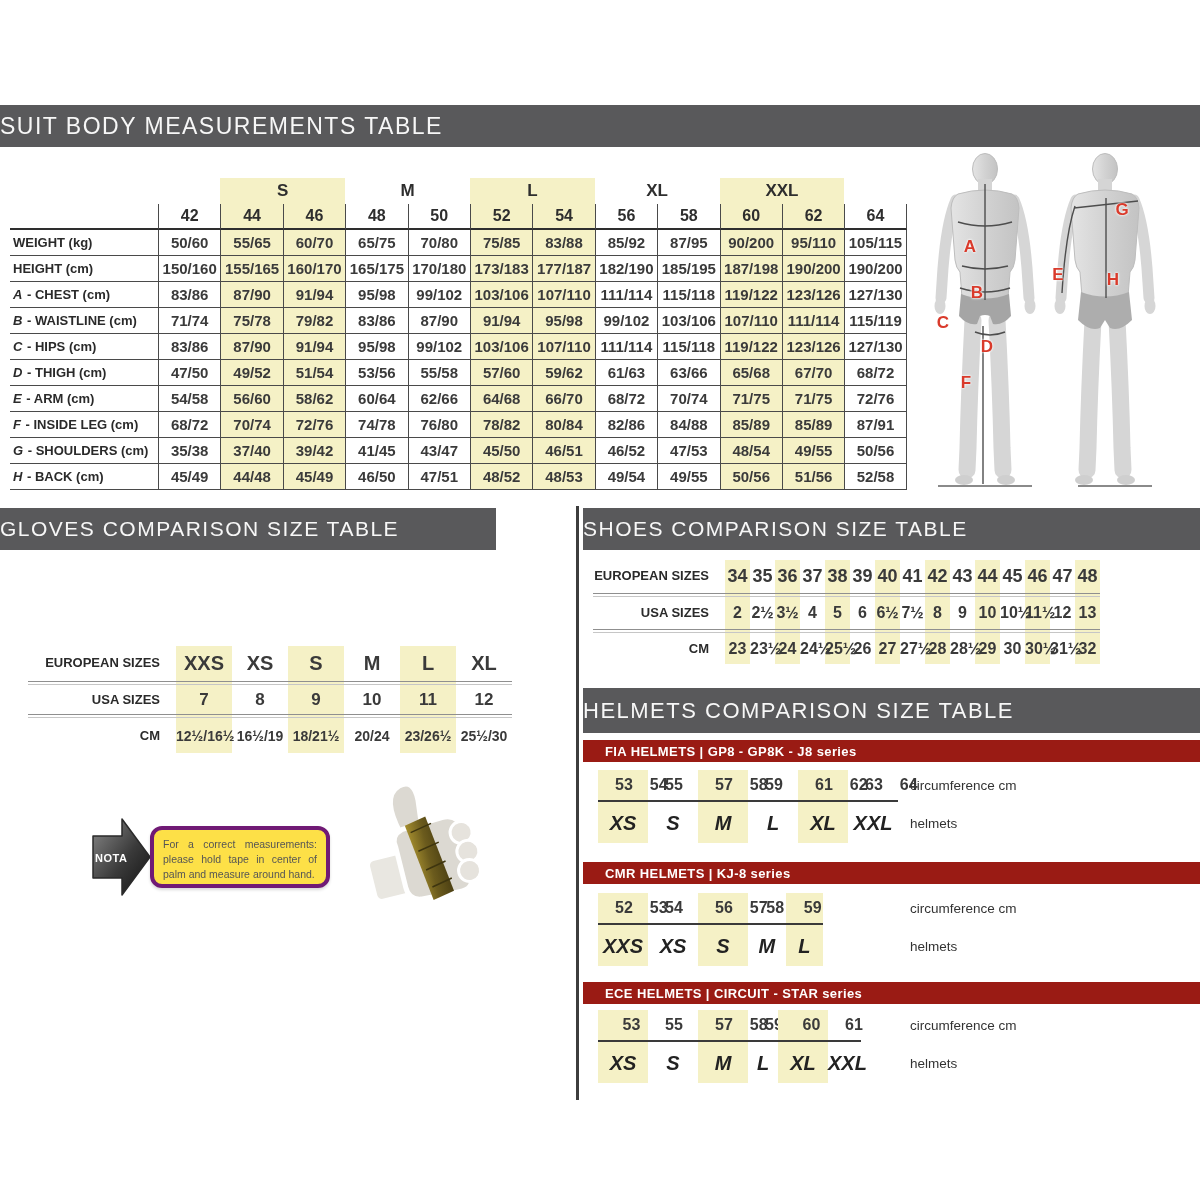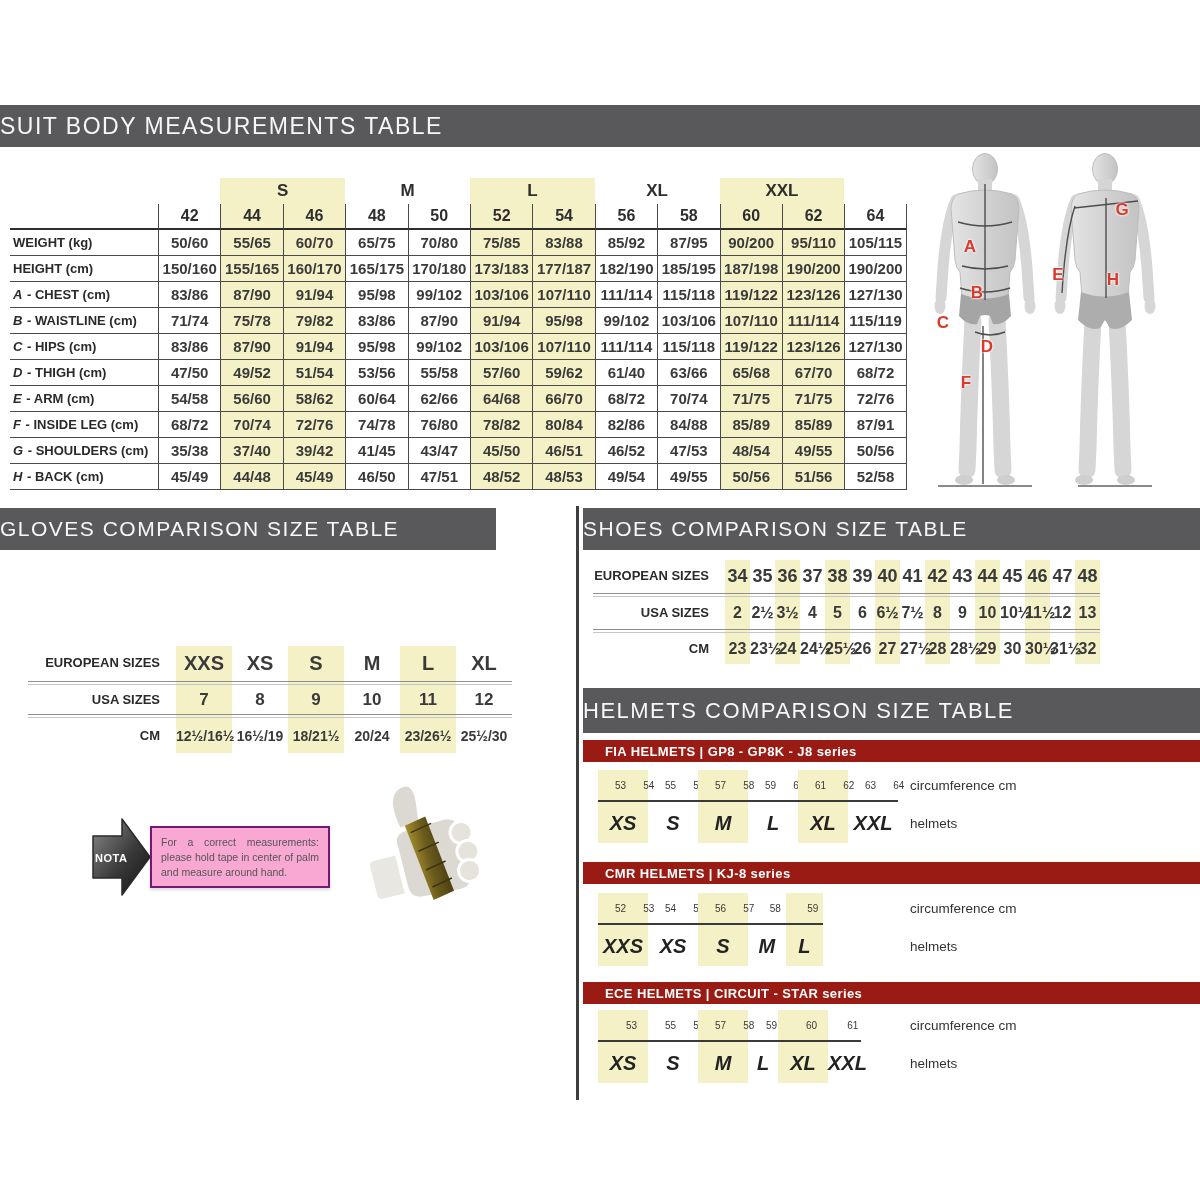--- a/index.html
+++ b/index.html
@@ -50,30 +50,30 @@
   #shoes-table .r2{height:30px;line-height:30px;font-size:16px;text-align:center;}
   #gloves-table .mini-label,#shoes-table .mini-label{font-size:13px;font-weight:bold;color:#2a2a2a;
       text-align:right;padding-right:16px;white-space:nowrap;}
   
   .helmet-table{position:absolute;left:598px;width:602px;height:78px;}
   #hm-0{top:770px}#hm-1{top:893px}#hm-2{top:1010px}
   .hgroups{position:relative;display:flex;}
   .hgroup{position:relative;}
   .hgroup.hl{background:#f5f1c6;}
   .hnums{display:flex;justify-content:space-around;align-items:center;height:30px;}
-  .hnum{font-weight:normal;font-size:10px;color:#3a3a3a;padding-left:17px;}
+  .hnum{font-weight:bold;font-size:16px;color:#3a3a3a;padding-left:17px;}
   .hline{position:absolute;top:30px;left:0;height:2px;background:#3a3a3a;}
   .hsize{height:40px;line-height:40px;text-align:center;font-weight:bold;font-style:italic;
          font-size:20px;color:#222;margin-top:3px;}
   .hlab{position:absolute;left:312px;font-size:13.5px;color:#333;white-space:nowrap;}
   .hlab.top{top:8px}.hlab.bot{top:46px}
   
   #nota-arrow{position:absolute;left:92px;top:813px;}
-  #nota-box{position:absolute;left:150px;top:826px;width:180px;height:62px;background:#f9a8d4;
-            border:2px solid #701a75;border-radius:0;padding:7px 9px;box-sizing:border-box;
+  #nota-box{position:absolute;left:150px;top:826px;width:180px;height:62px;background:#fde047;
+            border:4px solid #701a75;border-radius:12px;padding:7px 9px;box-sizing:border-box;
             font-size:10.5px;line-height:1.45;color:#555;text-align:justify;
             box-shadow:0 2px 3px rgba(0,0,0,.15);}
   #hand-svg{position:absolute;left:348px;top:770px;}
   
   #figures-svg{position:absolute;left:920px;top:148px;}
   .figletter{position:absolute;width:20px;text-align:center;font-weight:bold;font-size:17px;
              color:#d93a2b;text-shadow:0 0 3px #fff,0 0 2px #fff;z-index:3;}
 </style>
 </head>
 <body>
@@ -180,21 +180,21 @@
       <div class="scell hl">123/126</div>
       <div class="scell last">127/130</div>
       <div class="srow-label"><i>D</i> - THIGH (cm)</div>
       <div class="scell">47/50</div>
       <div class="scell hl">49/52</div>
       <div class="scell hl">51/54</div>
       <div class="scell">53/56</div>
       <div class="scell">55/58</div>
       <div class="scell hl">57/60</div>
       <div class="scell hl">59/62</div>
-      <div class="scell">61/40</div>
+      <div class="scell">61/63</div>
       <div class="scell">63/66</div>
       <div class="scell hl">65/68</div>
       <div class="scell hl">67/70</div>
       <div class="scell last">68/72</div>
       <div class="srow-label"><i>E</i> - ARM (cm)</div>
       <div class="scell">54/58</div>
       <div class="scell hl">56/60</div>
       <div class="scell hl">58/62</div>
       <div class="scell">60/64</div>
       <div class="scell">62/66</div>

